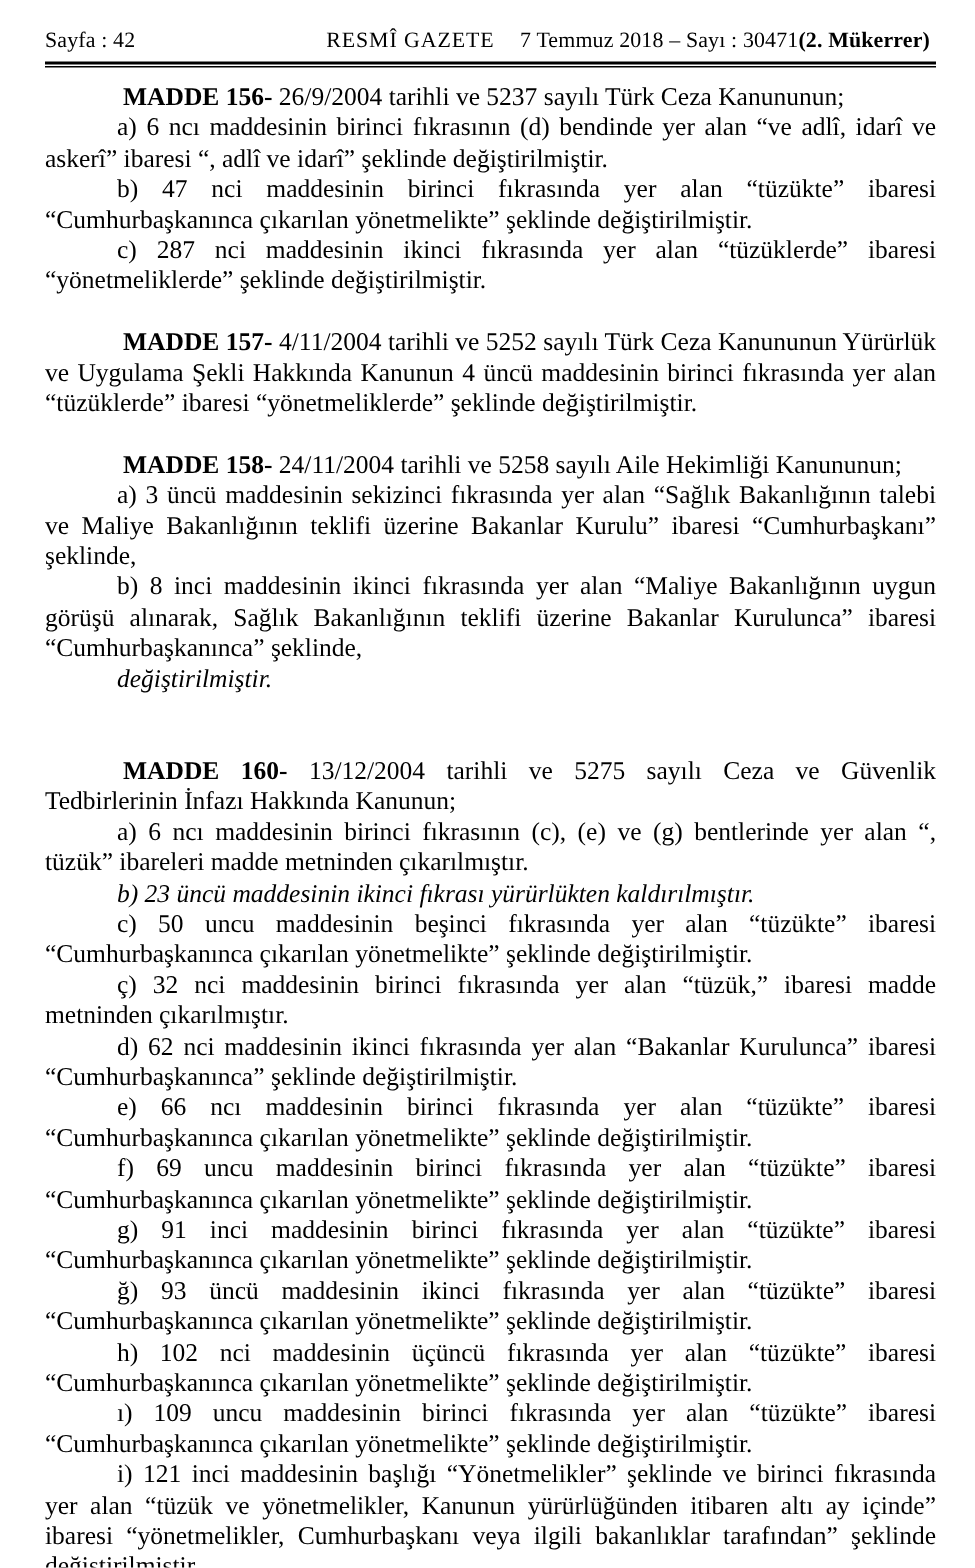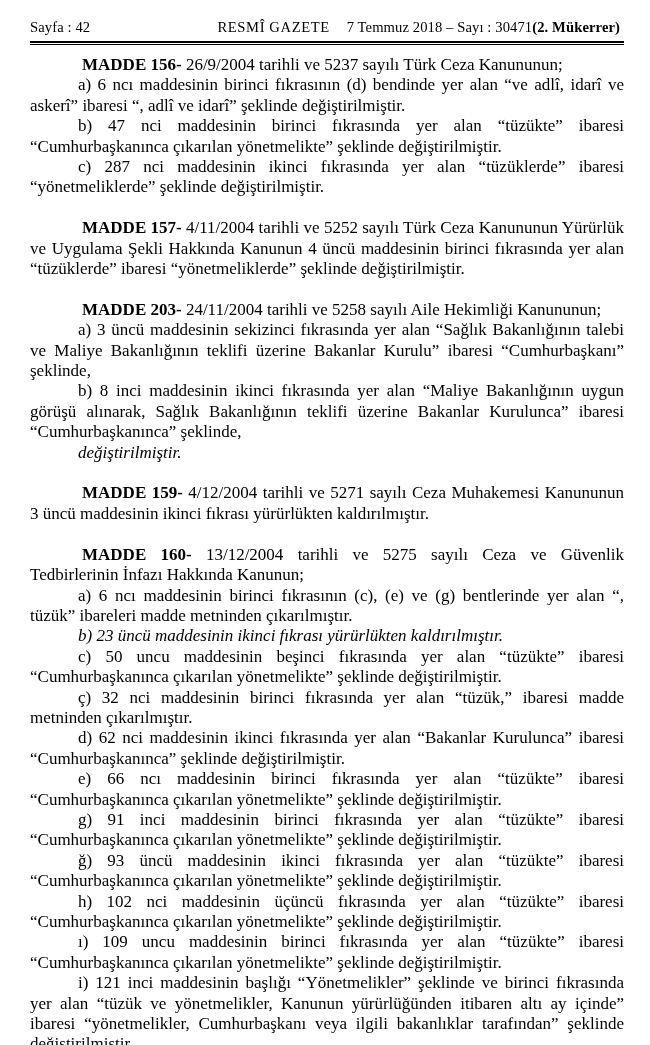--- a/index.html
+++ b/index.html
@@ -135,38 +135,38 @@
     <p class="para">a) 6 ncı maddesinin birinci fıkrasının (d) bendinde yer alan “ve adlî, idarî ve askerî” ibaresi “, adlî ve idarî” şeklinde değiştirilmiştir.</p>
     <p class="para">b) 47 nci maddesinin birinci fıkrasında yer alan “tüzükte” ibaresi “Cumhurbaşkanınca çıkarılan yönetmelikte” şeklinde değiştirilmiştir.</p>
     <p class="para">c) 287 nci maddesinin ikinci fıkrasında yer alan “tüzüklerde” ibaresi “yönetmeliklerde” şeklinde değiştirilmiştir.</p>
 
     <div class="spacer"></div>
 
     <p class="para lead"><span class="madde-label">MADDE 157-</span><span> 4/11/2004 tarihli ve 5252 sayılı Türk Ceza Kanununun Yürürlük ve Uygulama Şekli Hakkında Kanunun 4 üncü maddesinin birinci fıkrasında yer alan “tüzüklerde” ibaresi “yönetmeliklerde” şeklinde değiştirilmiştir.</span></p>
 
     <div class="spacer"></div>
 
-    <p class="para lead"><span class="madde-label">MADDE 203-</span><span>  24/11/2004 tarihli ve 5258 sayılı Aile Hekimliği Kanununun;</span></p>
+    <p class="para lead"><span class="madde-label">MADDE 158-</span><span>  24/11/2004 tarihli ve 5258 sayılı Aile Hekimliği Kanununun;</span></p>
     <p class="para">a) 3 üncü maddesinin sekizinci fıkrasında yer alan “Sağlık Bakanlığının talebi ve Maliye Bakanlığının teklifi üzerine Bakanlar Kurulu” ibaresi “Cumhurbaşkanı” şeklinde,</p>
     <p class="para">b) 8 inci maddesinin ikinci fıkrasında yer alan “Maliye Bakanlığının uygun görüşü alınarak, Sağlık Bakanlığının teklifi üzerine Bakanlar Kurulunca” ibaresi “Cumhurbaşkanınca” şeklinde,</p>
     <p class="para plain">değiştirilmiştir.</p>
 
     <div class="spacer"></div>
 
-    <p class="para lead"><span class="madde-label">MADDE 159-</span><span> 4/12/2004 tarihli ve 5271 sayılı Ceza Muhakemesi Kanununun 3 üncü maddesinin ikinci fıkrası yürürlükten kaldırılmıştır.</span></p>
 
     <div class="spacer"></div>
 
     <p class="para lead"><span class="madde-label">MADDE 160-</span><span> 13/12/2004 tarihli ve 5275 sayılı Ceza ve Güvenlik Tedbirlerinin İnfazı Hakkında Kanunun;</span></p>
     <p class="para">a) 6 ncı maddesinin birinci fıkrasının (c), (e) ve (g) bentlerinde yer alan “, tüzük” ibareleri madde metninden çıkarılmıştır.</p>
     <p class="para plain">b) 23 üncü maddesinin ikinci fıkrası yürürlükten kaldırılmıştır.</p>
     <p class="para">c) 50 uncu maddesinin beşinci fıkrasında yer alan “tüzükte” ibaresi “Cumhurbaşkanınca çıkarılan yönetmelikte” şeklinde değiştirilmiştir.</p>
     <p class="para">ç) 32 nci maddesinin birinci fıkrasında yer alan “tüzük,” ibaresi madde metninden çıkarılmıştır.</p>
     <p class="para">d) 62 nci maddesinin ikinci fıkrasında yer alan “Bakanlar Kurulunca” ibaresi “Cumhurbaşkanınca” şeklinde değiştirilmiştir.</p>
     <p class="para">e) 66 ncı maddesinin birinci fıkrasında yer alan “tüzükte” ibaresi “Cumhurbaşkanınca çıkarılan yönetmelikte” şeklinde değiştirilmiştir.</p>
+    <p class="para">f) 69 uncu maddesinin birinci fıkrasında yer alan “tüzükte” ibaresi “Cumhurbaşkanınca çıkarılan yönetmelikte” şeklinde değiştirilmiştir.</p>
     <p class="para">g) 91 inci maddesinin birinci fıkrasında yer alan “tüzükte” ibaresi “Cumhurbaşkanınca çıkarılan yönetmelikte” şeklinde değiştirilmiştir.</p>
     <p class="para">ğ) 93 üncü maddesinin ikinci fıkrasında yer alan “tüzükte” ibaresi “Cumhurbaşkanınca çıkarılan yönetmelikte” şeklinde değiştirilmiştir.</p>
     <p class="para">h) 102 nci maddesinin üçüncü fıkrasında yer alan “tüzükte” ibaresi “Cumhurbaşkanınca çıkarılan yönetmelikte” şeklinde değiştirilmiştir.</p>
     <p class="para">ı) 109 uncu maddesinin birinci fıkrasında yer alan “tüzükte” ibaresi “Cumhurbaşkanınca çıkarılan yönetmelikte” şeklinde değiştirilmiştir.</p>
     <p class="para">i) 121 inci maddesinin başlığı “Yönetmelikler” şeklinde ve birinci fıkrasında yer alan “tüzük ve yönetmelikler, Kanunun yürürlüğünden itibaren altı ay içinde” ibaresi “yönetmelikler, Cumhurbaşkanı veya ilgili bakanlıklar tarafından” şeklinde değiştirilmiştir.</p>
 
   </div>
 </div>
 
 </body></html>

